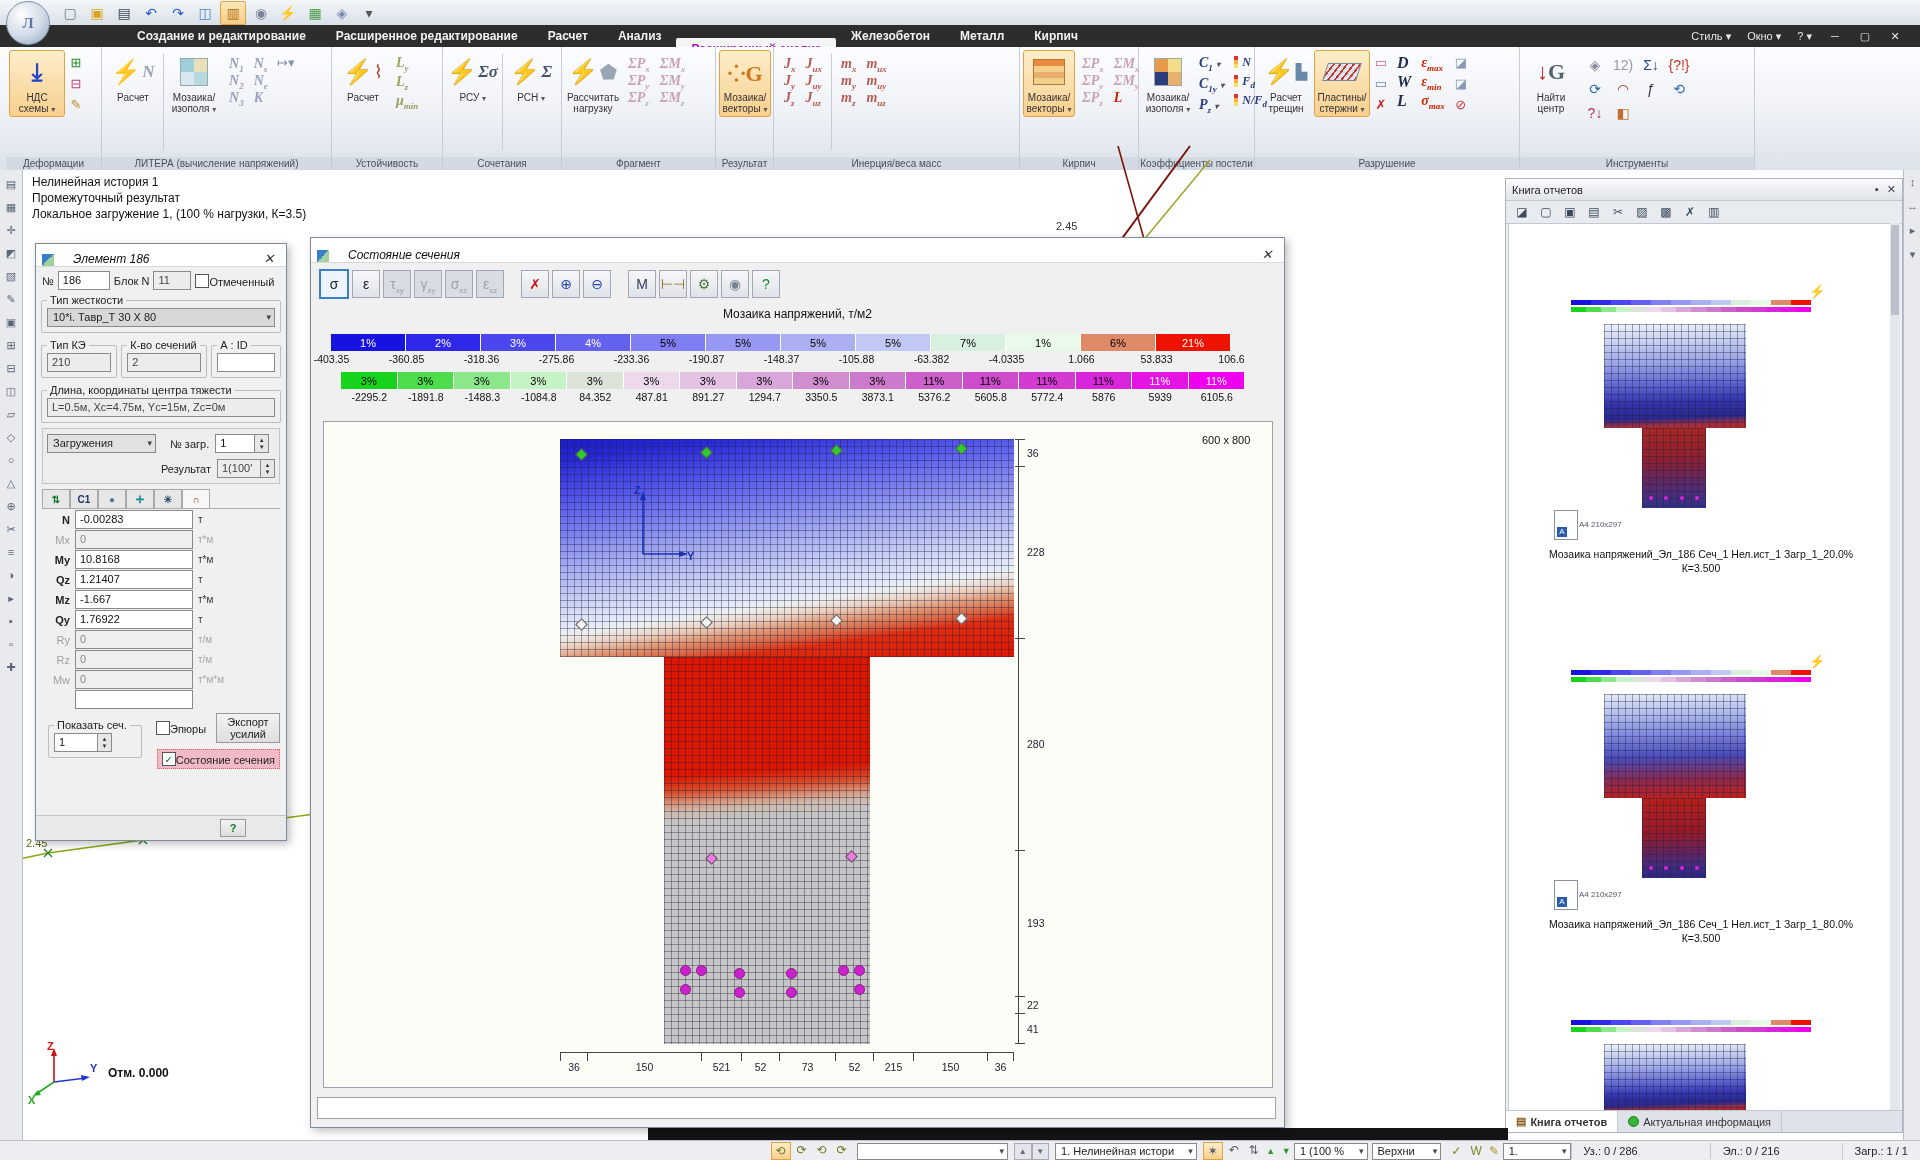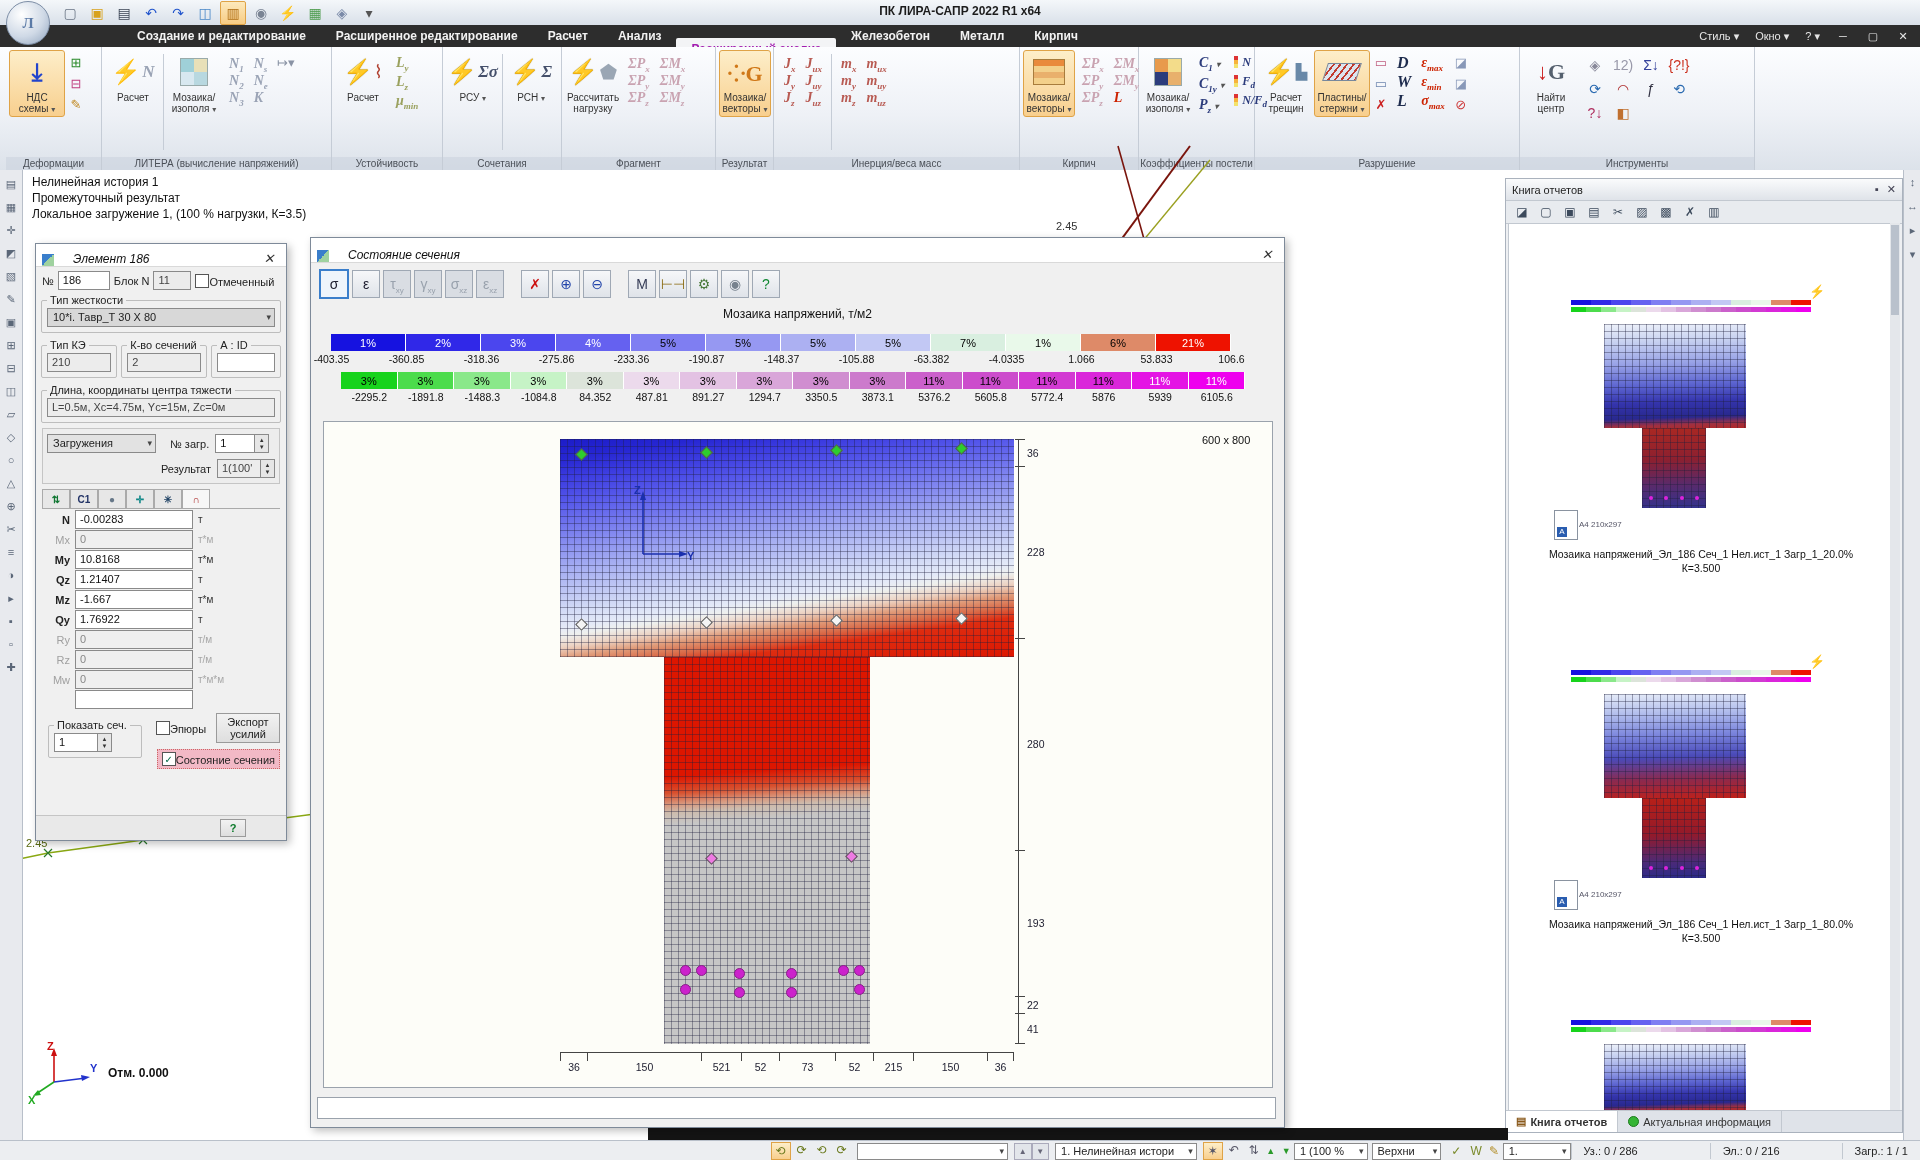--- a/index.html
+++ b/index.html
@@ -19,21 +19,21 @@
     font-size:14px;border-radius:2px;}
   .qi.hl{background:linear-gradient(#fde9bc,#f7cc84);border:1px solid #dfa347;}
   #title-text{position:absolute;left:0;top:4px;width:1920px;text-align:center;
     font-size:12px;font-weight:bold;color:#1c1c1c;pointer-events:none;}
 
   
   #tabsbar{position:absolute;left:0;top:25px;width:1920px;height:22px;background:#2d2d2d;}
   #tabs{position:absolute;left:122px;top:0;height:22px;display:flex;align-items:stretch;}
   .tab{padding:4px 15px 3px;color:#f2f2f2;font-size:12px;font-weight:bold;white-space:nowrap;}
   .tab.active{background:#f3f4f6;color:#a21caf;border-radius:2px 2px 0 0;margin-top:13px;}
-  #winmenu{position:absolute;right:4px;top:0;height:22px;display:flex;align-items:center;
+  #winmenu{position:absolute;right:12px;top:0;height:22px;display:flex;align-items:center;
     color:#e6e6e6;font-size:11px;gap:4px;}
   #winmenu .wm{padding:0 6px;}
   #winmenu .wb{width:26px;text-align:center;font-size:11px;}
 
   
   #ribbon{position:absolute;left:0;top:47px;width:1920px;height:123px;
     background:linear-gradient(#fcfdff 0%,#eef1f6 55%,#dce2ea 100%);
     border-bottom:1px solid #b4bcc8;}
   #rgroups{display:flex;height:123px;padding-left:6px;}
   .rgroup{position:relative;border-right:1px solid #c5ccd6;box-sizing:border-box;
@@ -248,21 +248,20 @@
         <span class="qi" style="color: rgb(34, 85, 204);">↶</span>
         <span class="qi" style="color: rgb(34, 85, 204);">↷</span>
         <span class="qi" style="color: rgb(74, 136, 200);">◫</span>
         <span class="qi hl" style="color: rgb(176, 112, 24);">▥</span>
         <span class="qi" style="color: rgb(122, 132, 148);">◉</span>
         <span class="qi" style="color: rgb(226, 182, 14);">⚡</span>
         <span class="qi" style="color: rgb(74, 154, 74);">▦</span>
         <span class="qi" style="color: rgb(122, 138, 168);">◈</span>
         <span class="qi" style="color: rgb(85, 85, 85);">▾</span>
       </div>
-    <div id="title-text">ПК ЛИРА-САПР  2022 R1 x64</div>
   </div>
   <div id="logo">Л</div>
 
   <div id="tabsbar">
     <div id="tabs">
 
     <div class="tab">Создание и редактирование</div>
         <div class="tab">Расширенное редактирование</div>
         <div class="tab">Расчет</div>
         <div class="tab">Анализ</div>

